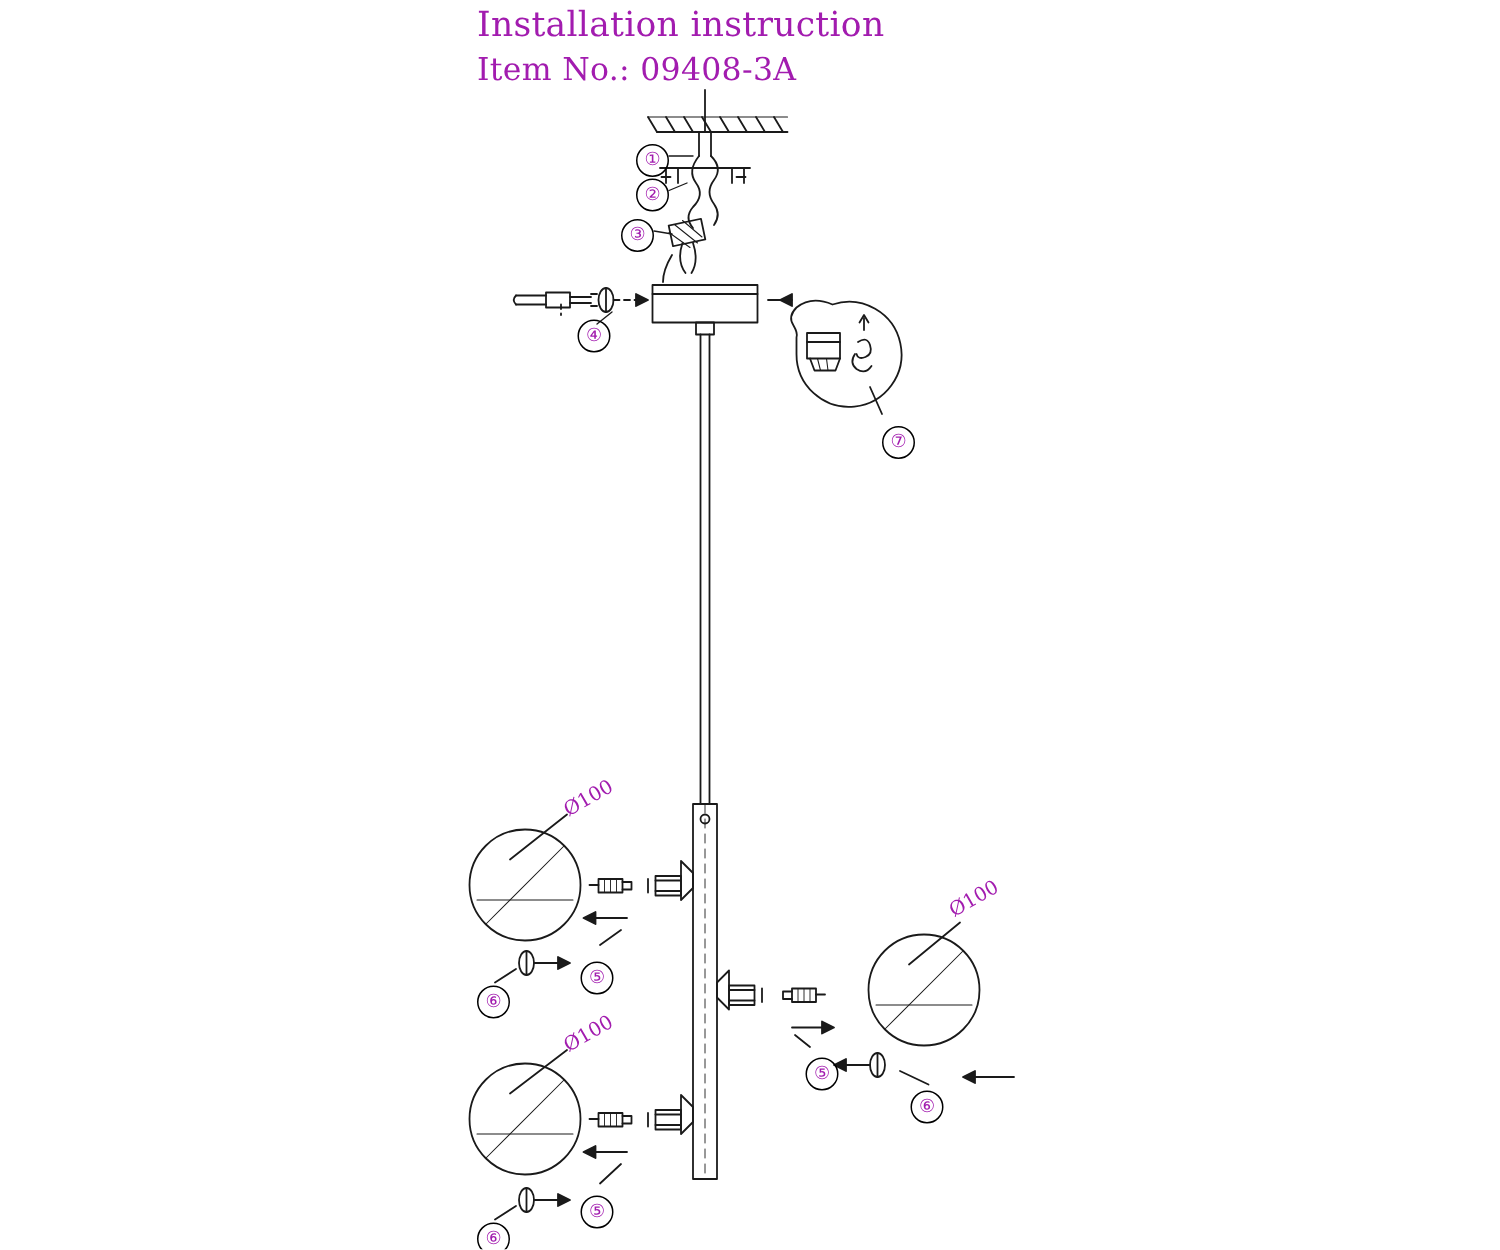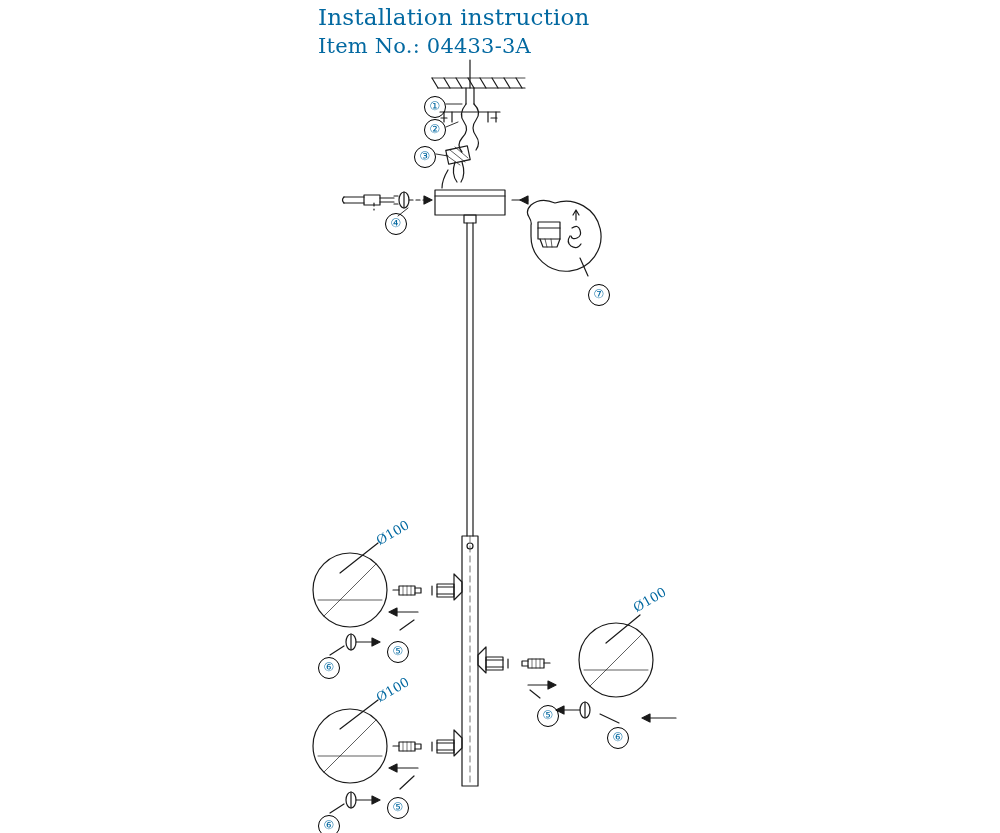--- a/index.html
+++ b/index.html
@@ -6,21 +6,21 @@
     margin: 0;
     padding: 0;
     background: #ffffff;
   }
   #page {
     position: relative;
     width: 1000px;
     height: 833px;
     background: #ffffff;
     font-family: "DejaVu Serif", serif;
-    color: #0369a1;
+    color: #a21caf;
     overflow: hidden;
   }
   .title {
     position: absolute;
     left: 318px;
     top: 4px;
     font-size: 23px;
     letter-spacing: 0.2px;
     white-space: nowrap;
   }
@@ -56,21 +56,21 @@
     font-family: "DejaVu Serif", serif;
     white-space: nowrap;
   }
 </style>
 </head>
 <body>
 
 <div id="page">
 
   <div class="title">Installation instruction</div>
-  <div class="subtitle">Item No.:  04433-3A</div>
+  <div class="subtitle">Item No.:  09408-3A</div>
 
   <svg class="svg-layer" viewBox="0 0 1000 833" xmlns="http://www.w3.org/2000/svg">
     <g fill="none" stroke="#1a1a1a" stroke-width="1.2" stroke-linecap="round" stroke-linejoin="round">
 
       <g>
         <line x1="438" y1="88" x2="525" y2="88"></line>
         <line x1="438" y1="88" x2="432" y2="78"></line>
         <line x1="450" y1="88" x2="444" y2="78"></line>
         <line x1="462" y1="88" x2="456" y2="78"></line>
         <line x1="474" y1="88" x2="468" y2="78"></line>

